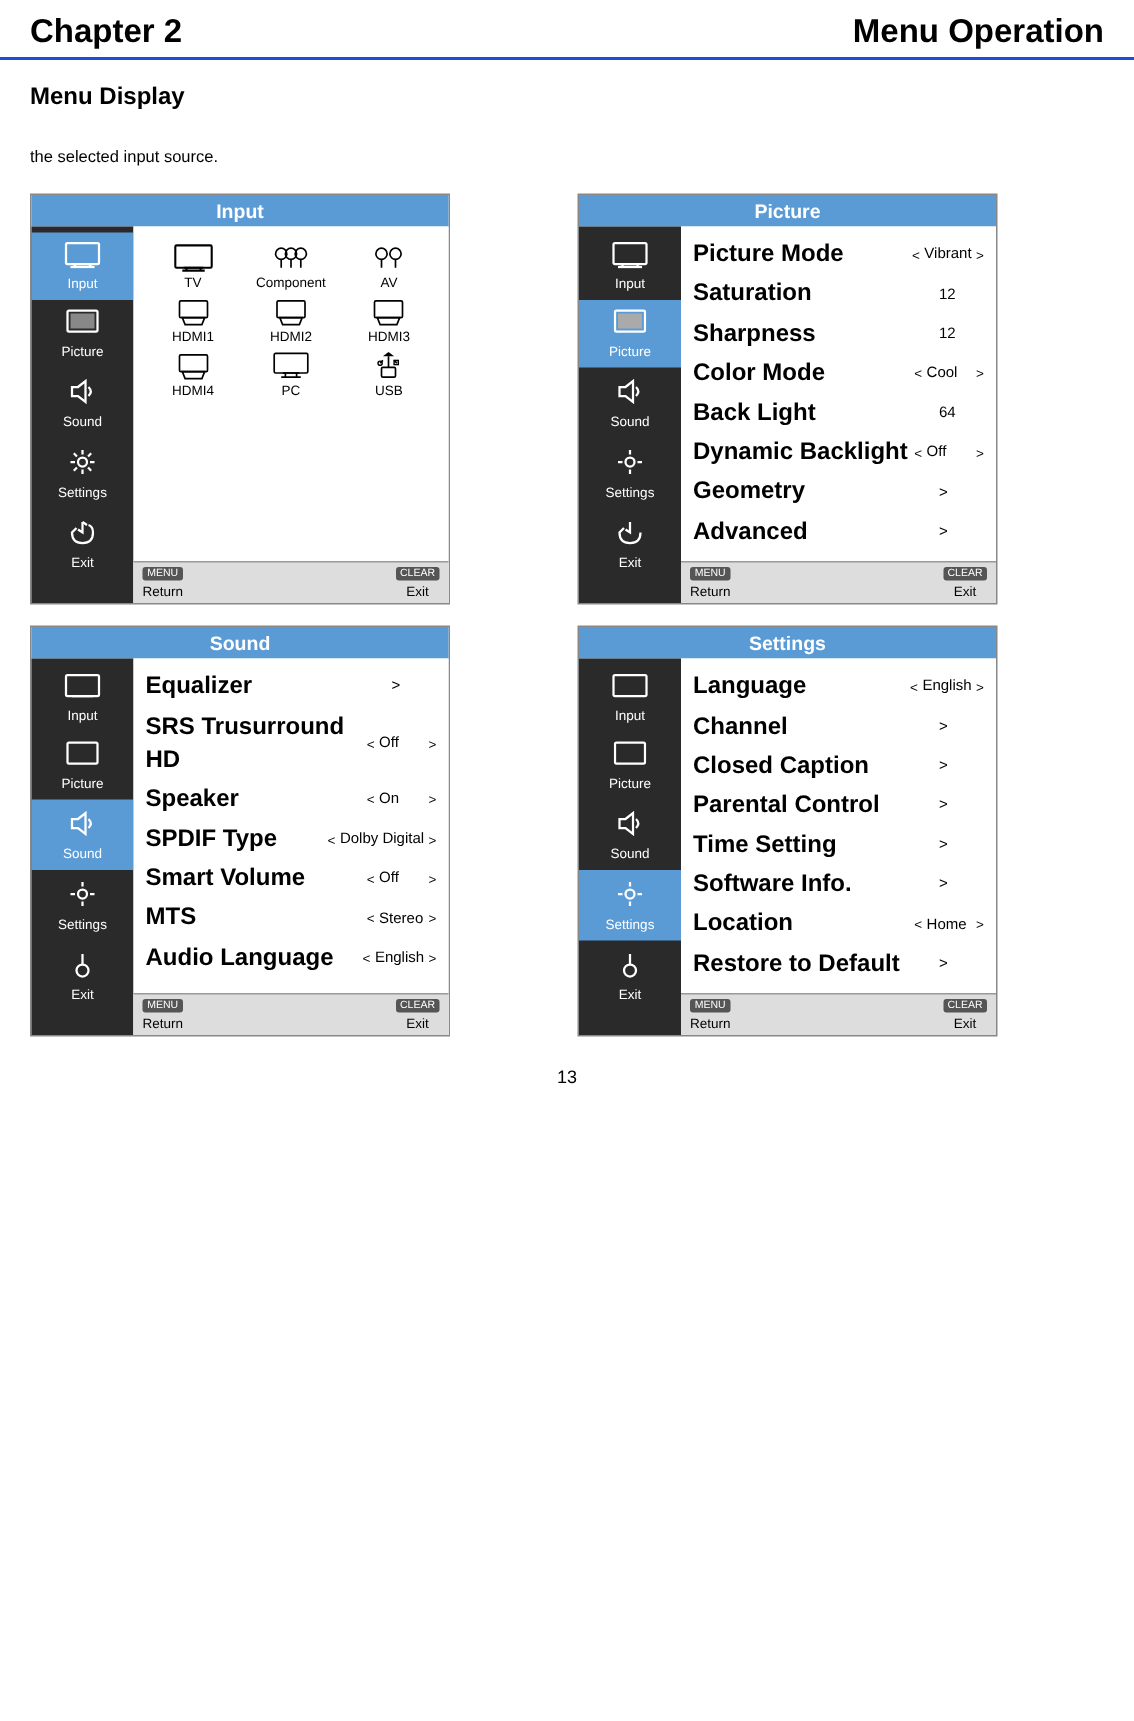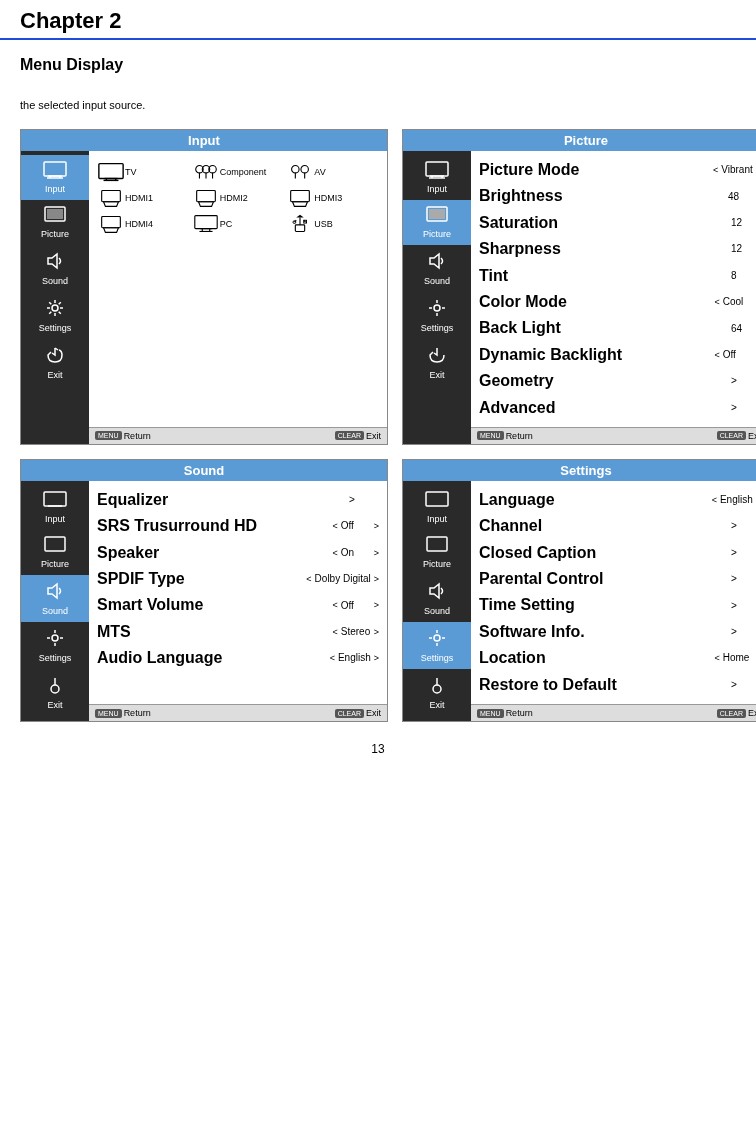--- a/index.html
+++ b/index.html
@@ -48,21 +48,21 @@
       display: grid;
       grid-template-columns: 1fr 1fr;
       gap: 14px;
     }
 
     
     .tv-panel {
       border: 1px solid #888;
       display: flex;
       flex-direction: column;
-      width: 368px;
+      width: 280px;
     }
 
     
     .panel-header {
       background: #5b9bd5;
       color: #fff;
       text-align: center;
       font-size: 13px;
       font-weight: bold;
       padding: 3px 0;
@@ -123,21 +123,21 @@
 
     
     .input-icons-grid {
       display: grid;
       grid-template-columns: repeat(3, 1fr);
       gap: 4px 2px;
       padding: 4px 0;
     }
     .input-item {
       display: flex;
-      flex-direction: row;
+      flex-direction: column;
       align-items: center;
       font-size: 9px;
     }
     .input-item svg {
       width: 28px;
       height: 22px;
     }
 
     
     .menu-list {
@@ -174,20 +174,21 @@
       display: flex;
       justify-content: space-between;
       padding: 3px 6px;
       font-size: 9px;
       border-top: 1px solid #999;
     }
     .footer-btn {
       display: flex;
       align-items: center;
       gap: 2px;
+      flex-direction: column;
     }
     .footer-icon {
       background: #555;
       color: #fff;
       font-size: 7px;
       padding: 1px 3px;
       border-radius: 2px;
     }
 
     
@@ -195,20 +196,21 @@
       text-align: center;
       padding: 20px 0 10px 0;
       font-size: 12px;
     }
   </style>
 </head>
 <body>
 
 <div class="page-header">
   <span class="chapter-title">Chapter 2</span>
+  <span class="section-title-header">Menu Operation</span>
 </div>
 
 <div class="page-content">
   <div class="menu-display-title">Menu Display</div>
   <div class="menu-display-desc">
     <br>
     <span>the selected input source.</span>
   </div>
 
   <div class="panels-grid">
@@ -436,35 +438,26 @@
         <div class="panel-main">
           <div class="panel-content-area">
             <div class="menu-list">
               <div class="menu-row">
                 <span class="row-label">Picture Mode</span>
                 <span class="row-arrow-l">&lt;</span>
                 <span class="row-value">Vibrant</span>
                 <span class="row-arrow-r">&gt;</span>
               </div>
               <div class="menu-row">
-                <span class="row-label">Brightness</span>
-                <span class="row-value">48</span>
-                <span class="row-arrow-r"></span>
-              </div>
-              <div class="menu-row">
                 <span class="row-label">Saturation</span>
                 <span class="row-value">12</span>
               </div>
               <div class="menu-row">
                 <span class="row-label">Sharpness</span>
                 <span class="row-value">12</span>
-              </div>
-              <div class="menu-row">
-                <span class="row-label">Tint</span>
-                <span class="row-value">8</span>
               </div>
               <div class="menu-row">
                 <span class="row-label">Color Mode</span>
                 <span class="row-arrow-l">&lt;</span>
                 <span class="row-value">Cool</span>
                 <span class="row-arrow-r">&gt;</span>
               </div>
               <div class="menu-row">
                 <span class="row-label">Back Light</span>
                 <span class="row-value">64</span>

